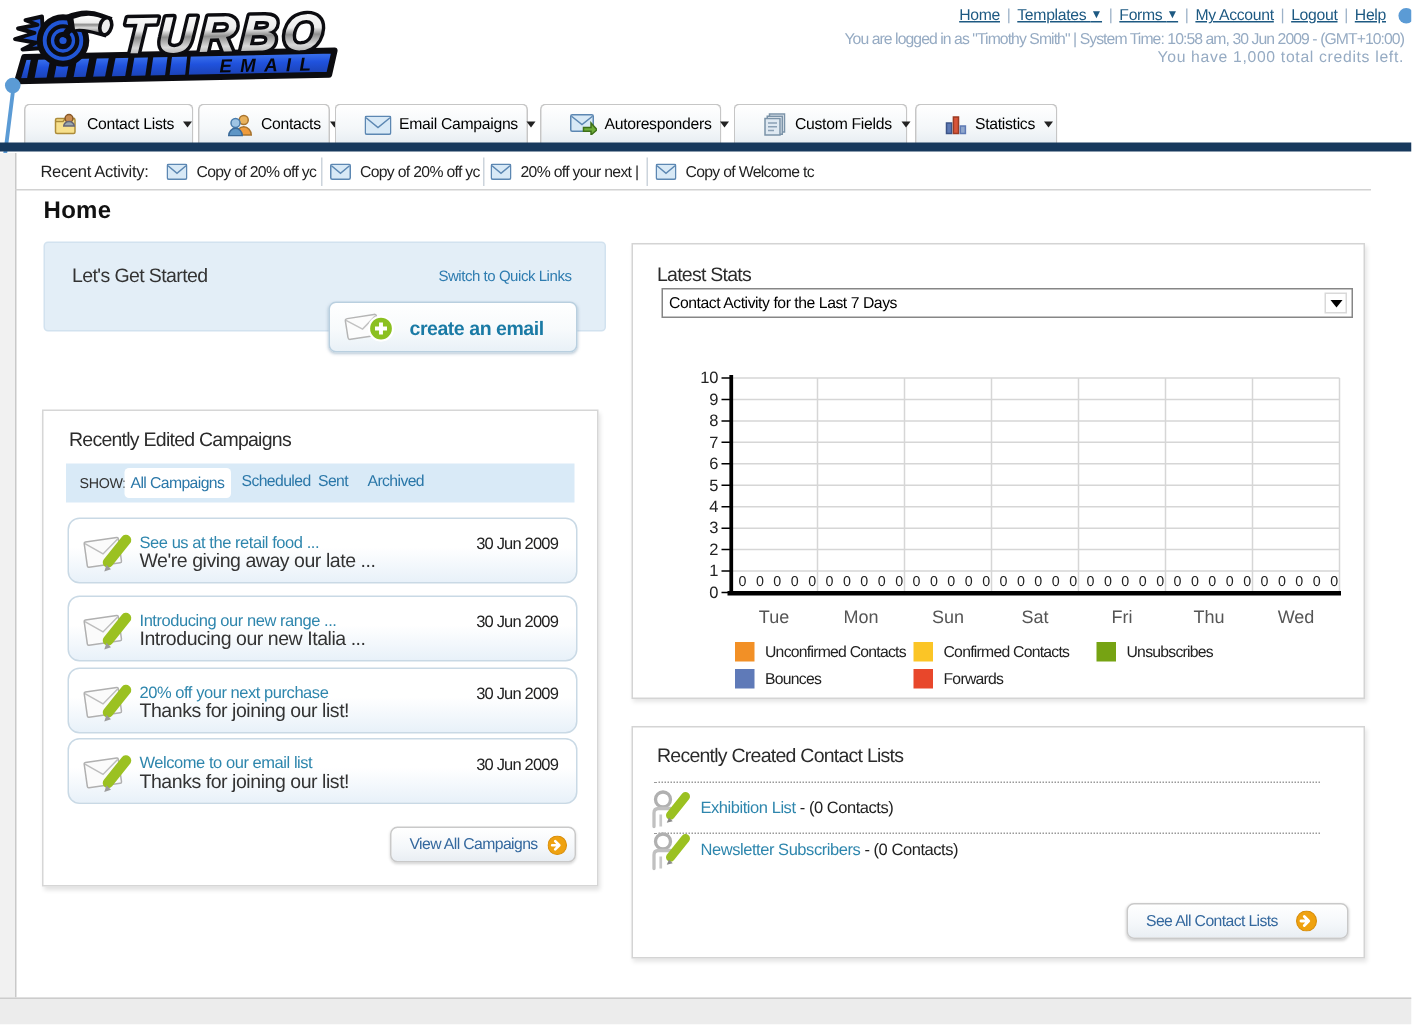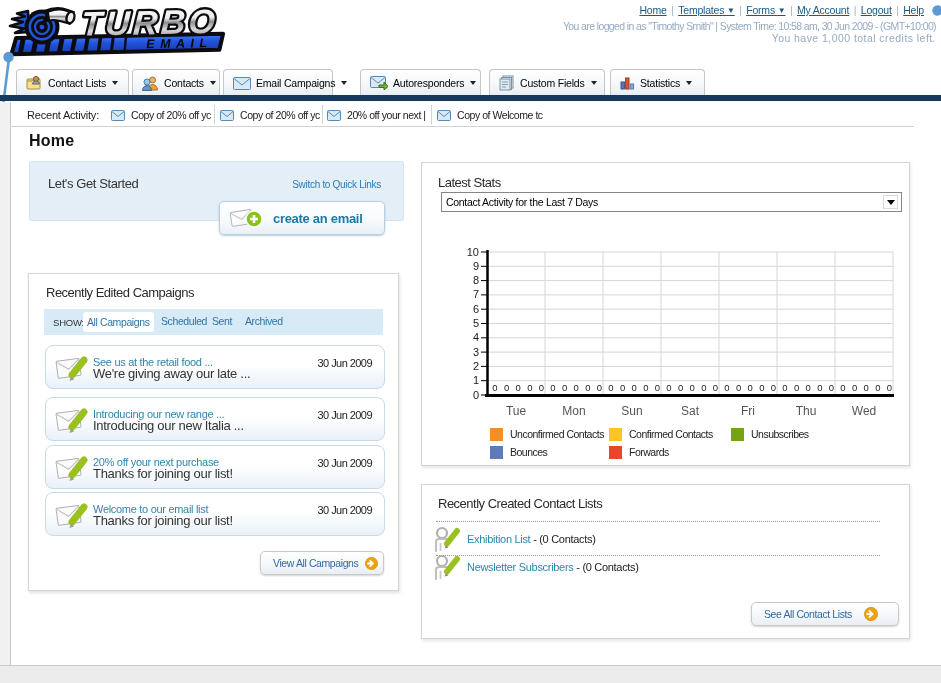--- a/index.html
+++ b/index.html
@@ -11,21 +11,21 @@
 #toplinks{top:4px;right:17px;font-size:10.5px;letter-spacing:-0.2px;color:#9db2c8;white-space:nowrap}
 #toplinks a{color:#1d5982;text-decoration:underline}
 #toplinks .sep{margin:0 4.5px;color:#9db2c8}
 .dna{font-size:8px;color:#1d5982;position:relative;top:-1px}
 #logline1,#logline2{font-size:10.5px;color:#96abc3;white-space:nowrap}
 #logline1{letter-spacing:-0.62px}
 #logline2{letter-spacing:0.45px}
 #logline1{top:20px;right:5px}
 #logline2{top:32px;right:5px}
 
-.tab{position:absolute;top:69px;height:27px;border:1px solid #c6c6c6;border-bottom:none;border-radius:4px 4px 0 0;background:linear-gradient(#ffffff,#f4f7f9 60%,#e7edf2);display:flex;align-items:center;font-size:10.5px;letter-spacing:-0.2px;color:#000;padding-left:9px;white-space:nowrap}
+.tab{position:absolute;top:69px;height:27px;border:1px solid #c6c6c6;border-bottom:none;border-radius:4px 4px 0 0;background:linear-gradient(#ffffff,#f4f7f9 60%,#e7edf2);display:flex;align-items:center;font-size:10.5px;letter-spacing:-0.2px;color:#000;padding-left:19px;white-space:nowrap}
 .tab svg{margin-right:5px;flex:none}
 .tab .arr{margin-left:6px;width:0;height:0;border-left:3.5px solid transparent;border-right:3.5px solid transparent;border-top:4px solid #222}
 #navy{left:0;top:95px;width:941px;height:6px;background:#17395d}
 #leftstrip{left:0;top:102px;width:10px;height:563px;background:#f1f1f1}
 #contentbox{left:10px;top:102px;width:931px;height:563px;background:#fff;border-left:1px solid #c9c9c9}
 #footer{left:0;top:665px;width:941px;height:18px;background:#ececec;border-top:1px solid #cccccc}
 
 #recent{left:10px;top:102px;width:904px;height:25px;border-bottom:1px solid #d2d2d2;font-size:10.5px;letter-spacing:-0.45px;color:#222}
 #recent .lbl{position:absolute;left:17px;top:7px;font-size:11px;letter-spacing:-0.2px}
 .ritem{position:absolute;top:7px;white-space:nowrap;color:#222}
@@ -136,21 +136,21 @@
       </svg>
   Contact Lists<span class="arr"></span></div>
 <div class="tab" style="left:132px;width:88px">
   <svg width="17" height="16" viewBox="0 0 17 16">
         <circle cx="10.5" cy="5" r="3" fill="#e9b25c" stroke="#a8742f"></circle>
         <path d="M5.5 15 a5 5.5 0 0 1 10 0 Z" fill="#ef9c3d" stroke="#a8742f"></path>
         <circle cx="5" cy="7" r="3" fill="#9ec4e4" stroke="#4a7dad"></circle>
         <path d="M0.5 15.5 a4.5 5 0 0 1 9 0 Z" fill="#5e96c6" stroke="#3a6a99"></path>
       </svg>
   Contacts<span class="arr"></span></div>
-<div class="tab" style="left:223px;width:110px">
+<div class="tab" style="left:223px;width:129px">
   <svg width="18" height="13" viewBox="0 0 18 13">
         <rect x="0.5" y="0.5" width="17" height="12" rx="1" fill="#d8e9f6" stroke="#5c87b2"></rect>
         <path d="M1 1.5 L9 8 L17 1.5" fill="none" stroke="#5c87b2"></path>
       </svg>
   Email Campaigns<span class="arr"></span></div>
 <div class="tab" style="left:360px;width:121px">
   <svg width="18" height="14" viewBox="0 0 18 14">
         <rect x="0.5" y="0.5" width="15" height="11" rx="1" fill="#d8e9f6" stroke="#5c87b2"></rect>
         <path d="M1 1.5 L8 7 L15 1.5" fill="none" stroke="#5c87b2"></path>
         <path d="M9 9 l5 0 l0 -3 l4 4.5 l-4 3.5 l0 -2.5 l-5 0 Z" fill="#6fae3a" stroke="#3e7018"></path>

